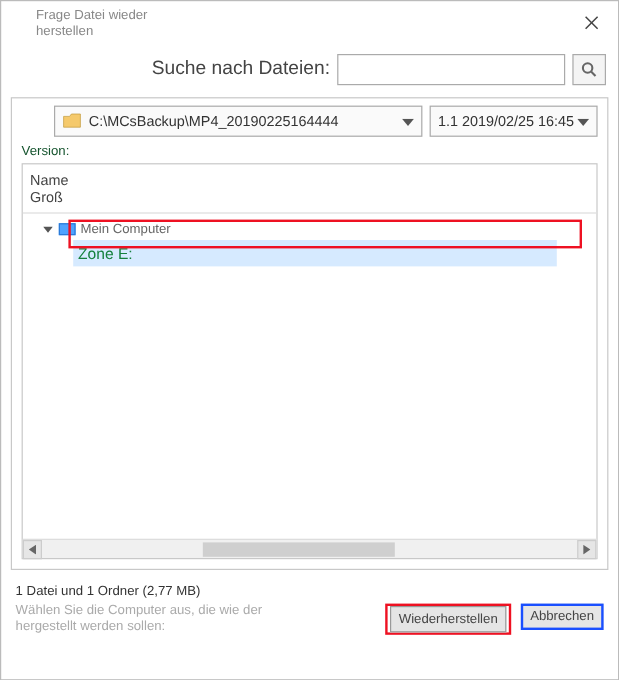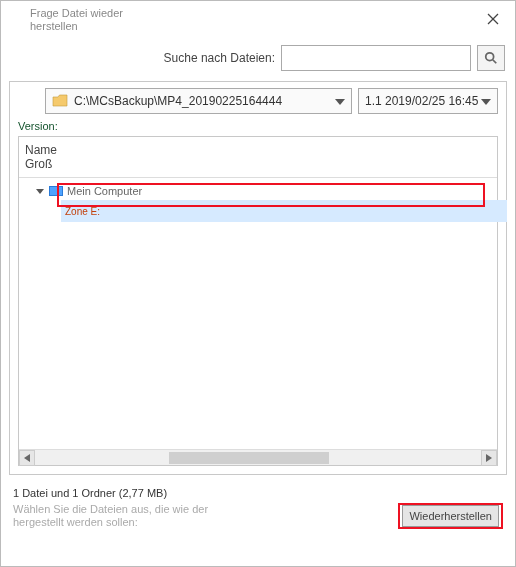--- a/index.html
+++ b/index.html
@@ -2,21 +2,21 @@
 <html><head>
 <meta charset="utf-8">
 <style>
   * { box-sizing: border-box; margin: 0; padding: 0; font-family: Arial, sans-serif; }
   body { width: 516px; height: 567px; background: #fff; border: 1px solid #bbb; position: relative; font-size: 11px; color: #333; }
   .titlebar { display: flex; justify-content: space-between; align-items: flex-start; padding: 6px 10px 4px 10px; margin-left: 19px; }
   .titlebar .title { color: #888; font-size: 11px; line-height: 13px; max-width: 120px; }
   .close-btn { width: 24px; height: 24px; display: flex; align-items: center; justify-content: center; cursor: pointer; }
   .close-btn svg { width: 12px; height: 12px; stroke: #444; stroke-width: 1.2; }
   .search-row { display: flex; align-items: center; justify-content: flex-end; gap: 6px; padding: 8px 10px 10px 10px; }
-  .search-row label { color: #444; font-size: 12px; margin-left: 15px; }
+  .search-row label { color: #444; font-size: 16px; margin-left: 15px; }
   .search-row input[type=text] { width: 190px; height: 26px; border: 1px solid #aaa; padding: 0 6px; font-size: 12px; }
   .search-btn { width: 28px; height: 26px; border: 1px solid #aaa; background: #f4f4f4; display: flex; align-items: center; justify-content: center; cursor: pointer; }
   .search-btn svg { width: 14px; height: 14px; stroke: #666; fill: none; stroke-width: 2; }
   .panel { margin: 0 8px 8px 8px; border: 1px solid #c8c8c8; background: #fff; padding: 6px 8px 8px 8px; }
   .path-row { display: flex; gap: 6px; margin-bottom: 6px; padding-left: 27px; }
   .dropdown { position: relative; height: 26px; border: 1px solid #aaa; background: #fafafa; display: flex; align-items: center; padding: 0 24px 0 6px; font-size: 12px; color: #333; white-space: nowrap; overflow: hidden; cursor: pointer; }
   .dropdown.path { flex: 1; }
   .dropdown.version { width: 140px; }
   .folder-icon { width: 16px; height: 14px; margin-right: 6px; flex-shrink: 0; display:inline-block; }
   .folder-icon svg { width:16px; height:14px; }
@@ -24,21 +24,21 @@
   .chevron svg { width: 10px; height: 6px; fill: #555; }
   .version-label { font-size: 11px; color: #14532d; margin-bottom: 4px; }
   .list-wrap { border: 1px solid #c8c8c8; height: 330px; position: relative; background: #fff; }
   .columns { display: flex; justify-content: space-between; border-bottom: 1px solid #ddd; font-size: 12px; color: #444; padding: 6px 10px 6px 6px; flex-direction: column; }
   .tree { padding: 4px 0; }
   .tree-row { display: flex; align-items: center; height: 18px; font-size: 11px; color: #666; }
   .tree-row .arrow { width: 10px; height: 10px; margin: 0 2px; display:flex; align-items:center; justify-content:center; }
   .tree-row .arrow svg { width:8px; height:8px; fill:#555; }
   .comp-icon { width: 14px; height: 10px; background: #4fa3ff; border: 1px solid #2b7bd8; margin: 0 4px 0 2px; flex-shrink:0; }
   .highlight-box { position: absolute; left: 38px; top: 46px; width: 428px; height: 24px; border: 2px solid #e12; z-index: 5; pointer-events:none; }
-  .selected-row { display: flex; align-items: center; height: 22px; background: #d6eaff; font-size: 10px; color: #c2410c; width: 446px; margin-left: 42px; padding-left: 4px; cursor: pointer; }
+  .selected-row { display: flex; align-items: center; height: 22px; background: #d6eaff; font-size: 13px; color: #15803d; width: 403px; margin-left: 42px; padding-left: 4px; cursor: pointer; }
   .selected-row .arrow svg { fill:#555; }
   .scroll-h { position: absolute; bottom: 0; left: 0; right: 0; height: 16px; background: #f0f0f0; border-top: 1px solid #ddd; display: flex; align-items: center; }
   .scroll-h .sbtn { width: 16px; height: 16px; background: #e6e6e6; display:flex; align-items:center; justify-content:center; cursor:pointer; border:1px solid #ccc; }
   .scroll-h .sbtn svg { width:6px; height:8px; fill:#666; }
   .scroll-h .track { flex: 1; height: 14px; position: relative; }
   .scroll-h .thumb { position: absolute; left: 30%; width: 36%; top: 1px; height: 12px; background: #cfcfcf; cursor:pointer; }
   .status-row { padding: 4px 12px 0 12px; font-size: 11px; color: #333; }
   .bottom-row { display: flex; justify-content: space-between; align-items: flex-start; padding: 4px 12px 10px 12px; }
   .hint { color: #aaa; font-size: 11px; line-height: 13px; max-width: 240px; }
   .buttons { display:flex; gap:8px; }
@@ -133,19 +133,20 @@
           </svg>
         </div>
     </div>
   </div>
 
 </div>
 
 <div class="status-row">1 Datei und 1 Ordner (2,77 MB)</div>
 
 <div class="bottom-row">
-  <div class="hint">Wählen Sie die Dateien aus, die wie der hergestellt werden sollen:</div>
+  <div class="hint">Wählen Sie die Computer aus, die wie der hergestellt werden sollen:</div>
   <div class="buttons">
     <div class="restore-hl">
       <div class="btn">Wiederherstellen</div>
     </div>
+    <div class="btn cancel-hl">Abbrechen</div>
   </div>
 </div>
 
 </body></html>

